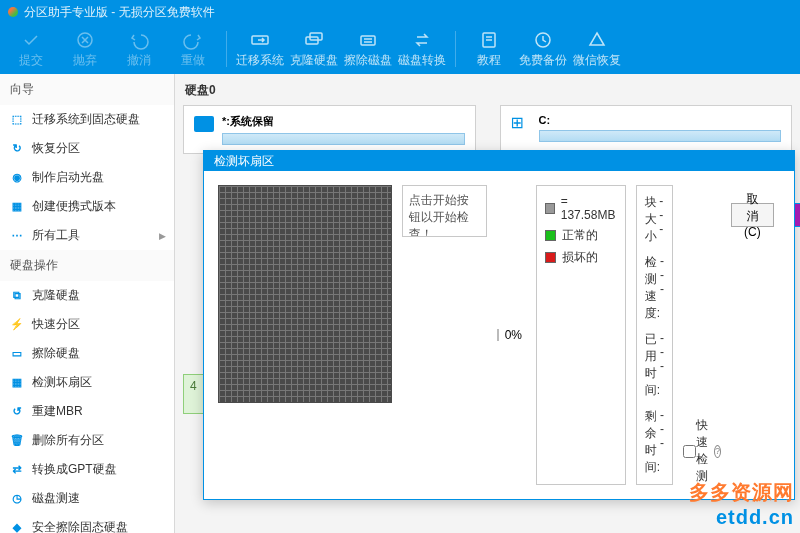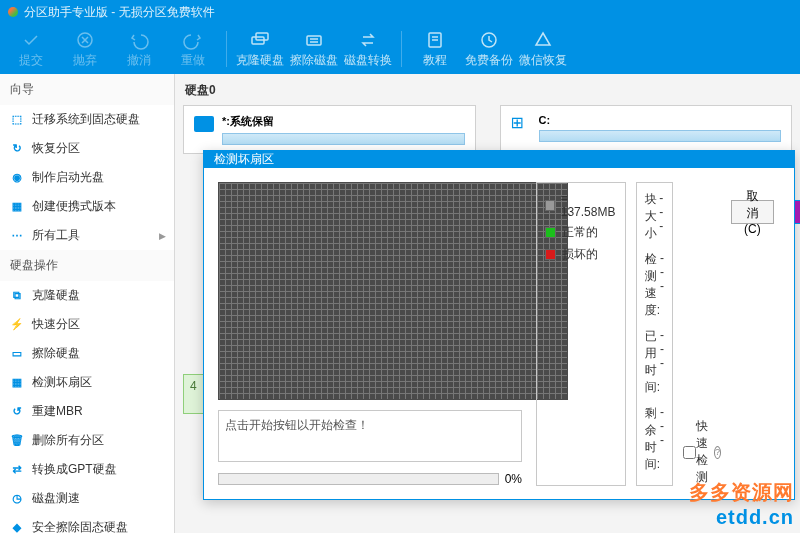--- a/index.html
+++ b/index.html
@@ -24,21 +24,21 @@
 .dcard .dic{width:20px;height:16px;background:#0091e4;border-radius:2px;margin-top:2px}
 .dcard .dic.win{background:none;color:#0091e4;font-size:16px;line-height:14px}
 .dinfo{flex:1}
 .dname{font-weight:bold;font-size:11px;margin-bottom:4px}
 .dbar{height:12px;border:1px solid #8fc5e8;background:linear-gradient(#cfe9f8,#b3dcf3)}
 .greenstrip{background:#dff3d8;border:1px solid #8fcf7a;height:40px;margin-top:220px;padding:4px 6px;color:#4a7a3a;font-size:11px}
 
 .dialog{position:absolute;left:203px;top:150px;width:592px;height:350px;background:#fff;border:1px solid #0091e4;display:flex;flex-direction:column;box-shadow:0 3px 12px rgba(0,0,0,.2)}
 .dtitle{height:26px;background:#0091e4;color:#fff;display:flex;align-items:center;padding:0 10px;font-size:12px}
 .dbody{flex:1;display:flex;padding:14px;gap:14px}
-.gridwrap{width:304px;display:flex;flex-direction:column;gap:10px}
+.gridwrap{width:304px;display:flex;flex-direction:row;gap:10px}
 .grid{width:350px;height:218px;border:1px solid #4a4a4a;background-color:#4a4a4a;background-image:linear-gradient(#777 1px,transparent 1px),linear-gradient(90deg,#777 1px,transparent 1px);background-size:6px 6px}
 .msgbox{border:1px solid #c8c8c8;height:52px;padding:6px;color:#555;font-size:11px;overflow:auto}
 .prow{display:flex;align-items:center;gap:6px}
 .prog{flex:1;height:12px;border:1px solid #bbb;background:#eee}
 .right{flex:1;display:flex;gap:10px}
 .legend{border:1px solid #c8c8c8;padding:8px;display:flex;flex-direction:column;gap:5px}
 .lg{display:flex;align-items:center;gap:6px;font-size:11px;color:#333}
 .sw{width:11px;height:11px;border:1px solid #666}
 .stats{border:1px solid #c8c8c8;padding:8px;display:flex;flex-direction:column;gap:9px}
 .srow{display:flex;justify-content:center;font-size:11px;color:#333}
@@ -82,20 +82,27 @@
     </div>
   <div class="tbtn dis">
       <svg>
         <path d="M8 5a7 7 0 1 0 7 7M15 5l2 3-3 2"></path>
       </svg>
       <span>重做</span>
     </div>
   <div class="sep"></div>
   <div class="tbtn">
       <svg>
+        <rect x="2" y="6" width="16" height="8" rx="1"></rect>
+        <path d="M8 10h6m-2-2l2 2-2 2"></path>
+      </svg>
+      <span>迁移系统</span>
+    </div>
+  <div class="tbtn">
+      <svg>
         <rect x="2" y="7" width="12" height="7" rx="1"></rect>
         <rect x="6" y="3" width="12" height="7" rx="1"></rect>
       </svg>
       <span>克隆硬盘</span>
     </div>
   <div class="tbtn">
       <svg>
         <rect x="3" y="6" width="14" height="9" rx="1"></rect>
         <path d="M6 9h8M6 12h8"></path>
       </svg>

